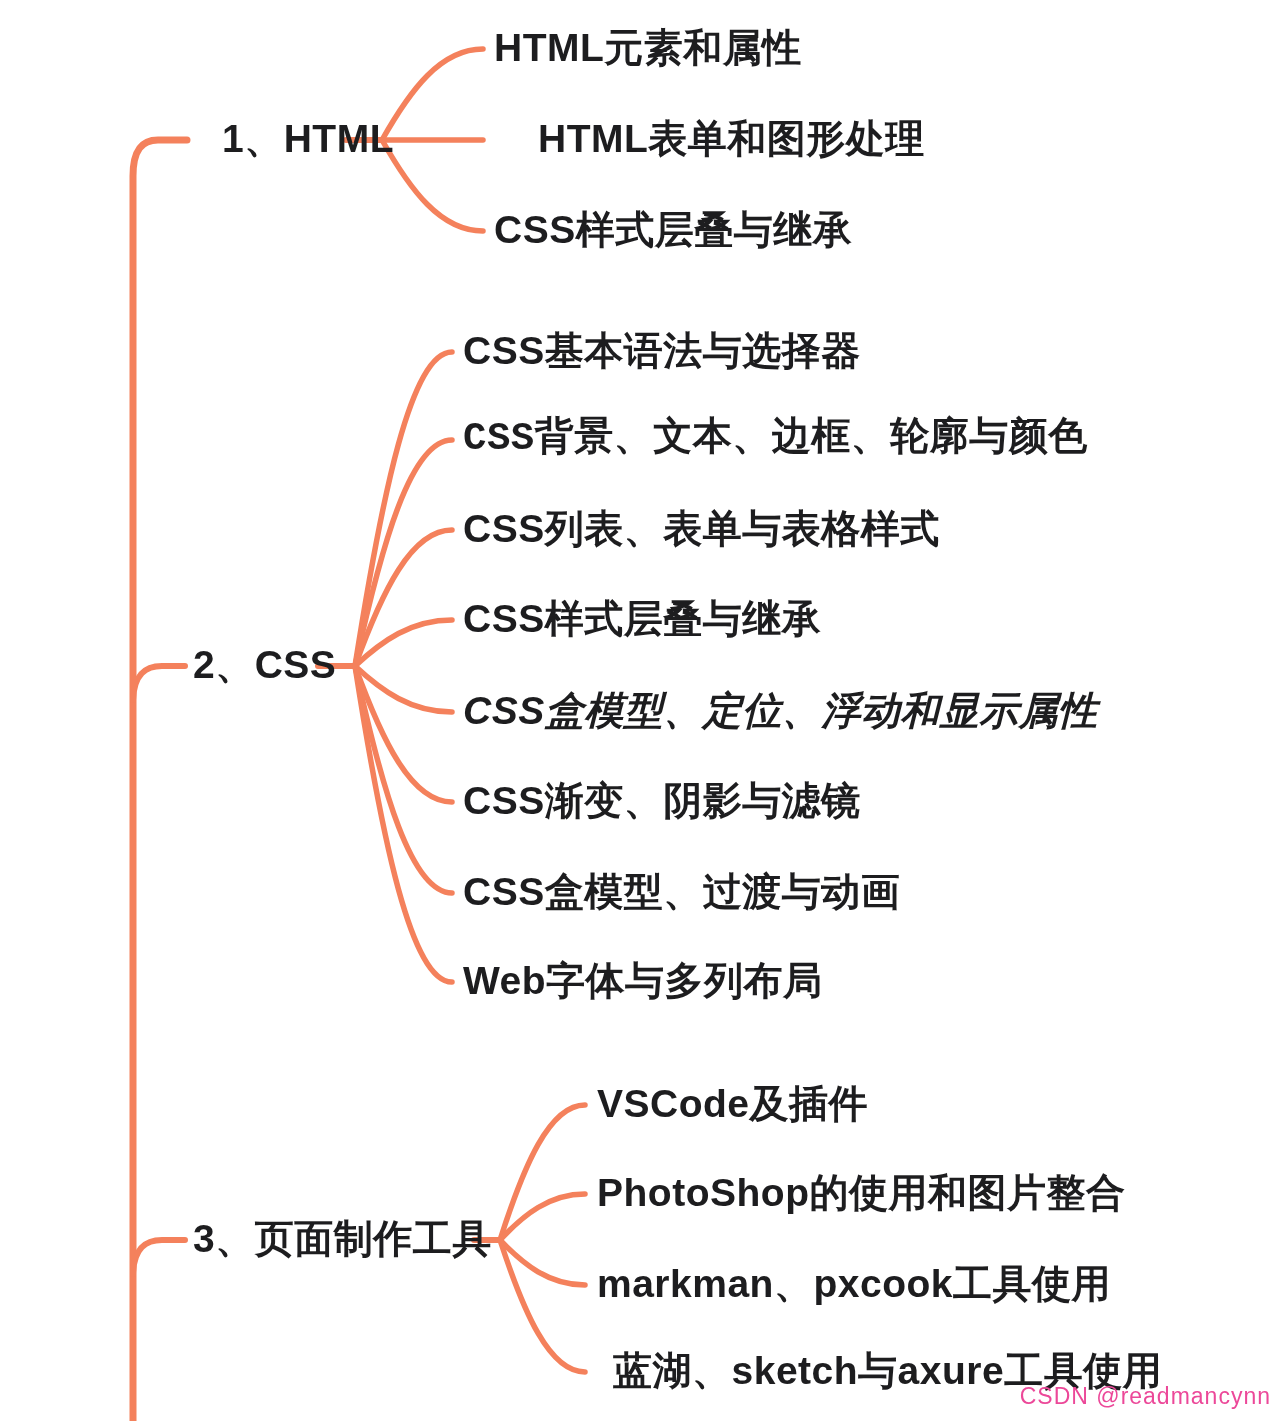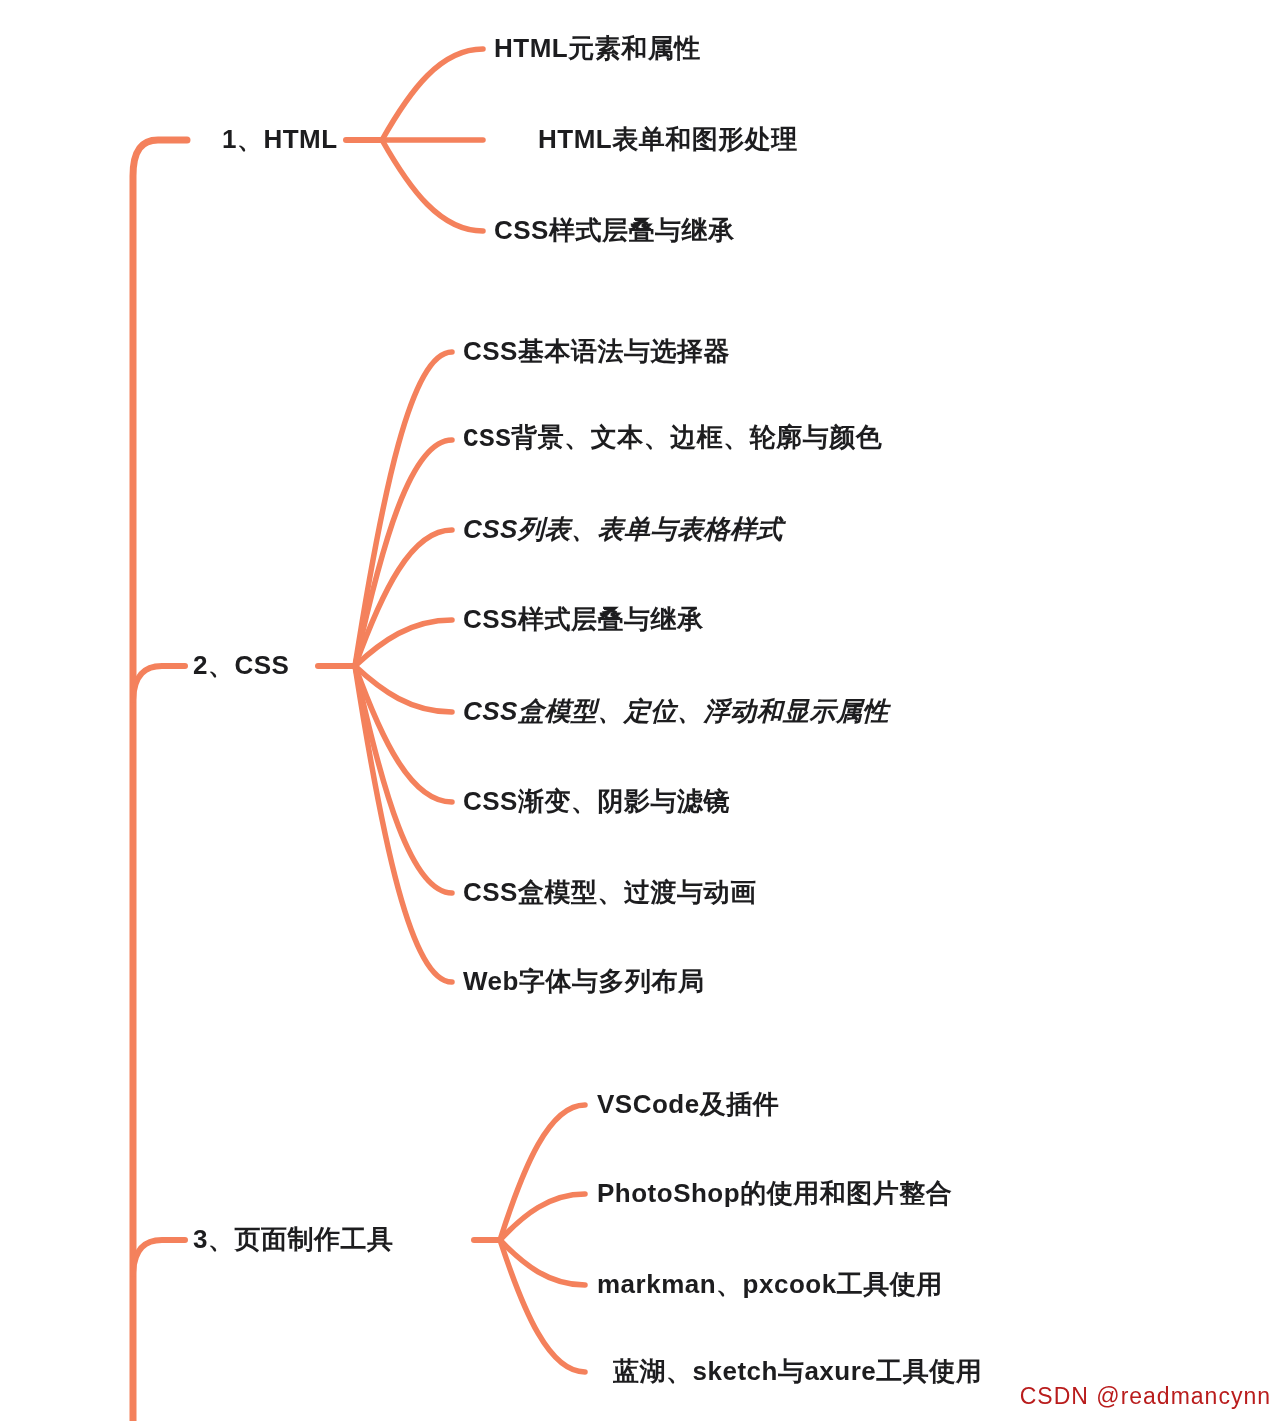--- a/index.html
+++ b/index.html
@@ -19,34 +19,34 @@
     position: absolute;
     left: 0;
     top: 0;
     width: 1277px;
     height: 1421px;
     display: block;
   }
   .node {
     position: absolute;
     transform: translateY(-52%);
-    font-size: 26px;
+    font-size: 39px;
     font-weight: 700;
     color: #1d1d1f;
     white-space: nowrap;
     letter-spacing: 0.5px;
     line-height: 1.1;
   }
   .watermark {
     position: absolute;
     right: 6px;
     top: 1383px;
     font-size: 23px;
     font-weight: 400;
-    color: #b91c1c;
+    color: #ec4899;
     letter-spacing: 1px;
     white-space: nowrap;
   }
 </style>
 </head>
 <body>
 
 <div class="canvas">
   <svg id="edges" viewBox="0 0 1277 1421" xmlns="http://www.w3.org/2000/svg">
       <path d="M 187 140 H 158 C 142 140 133 150 133 176 V 1421" stroke="#f4815c" stroke-width="7" fill="none" stroke-linecap="round"></path>
@@ -72,21 +72,21 @@
       <path d="M 500 1240 C 523.8 1312.6 549.3 1372 585 1372" stroke="#f4815c" stroke-width="5.5" fill="none" stroke-linecap="round"></path>
     </svg>
   <div id="nodes">
       <div class="node" style="left: 195px; top: 140px; margin-left: 27px;">1、HTML</div>
       <div class="node" style="left: 494px; top: 49px;">HTML元素和属性</div>
       <div class="node" style="left: 494px; top: 140px; margin-left: 44px;">HTML表单和图形处理</div>
       <div class="node" style="left: 494px; top: 231px;">CSS样式层叠与继承</div>
       <div class="node" style="left: 193px; top: 666px;">2、CSS</div>
       <div class="node" style="left: 463px; top: 352px;">CSS基本语法与选择器</div>
       <div class="node" style="left: 463px; top: 440px; font-family: Liberation Mono, monospace;">CSS背景、文本、边框、轮廓与颜色</div>
-      <div class="node" style="left: 463px; top: 530px; font-style: italic;">CSS列表、表单与表格样式</div>
+      <div class="node" style="left: 463px; top: 530px;">CSS列表、表单与表格样式</div>
       <div class="node" style="left: 463px; top: 620px;">CSS样式层叠与继承</div>
       <div class="node" style="left: 463px; top: 712px; font-style: italic;">CSS盒模型、定位、浮动和显示属性</div>
       <div class="node" style="left: 463px; top: 802px;">CSS渐变、阴影与滤镜</div>
       <div class="node" style="left: 463px; top: 893px;">CSS盒模型、过渡与动画</div>
       <div class="node" style="left: 463px; top: 982px;">Web字体与多列布局</div>
       <div class="node" style="left: 193px; top: 1240px;">3、页面制作工具</div>
       <div class="node" style="left: 597px; top: 1105px;">VSCode及插件</div>
       <div class="node" style="left: 597px; top: 1194px;">PhotoShop的使用和图片整合</div>
       <div class="node" style="left: 597px; top: 1285px;">markman、pxcook工具使用</div>
       <div class="node" style="left: 597px; top: 1372px; margin-left: 16px;">蓝湖、sketch与axure工具使用</div>

